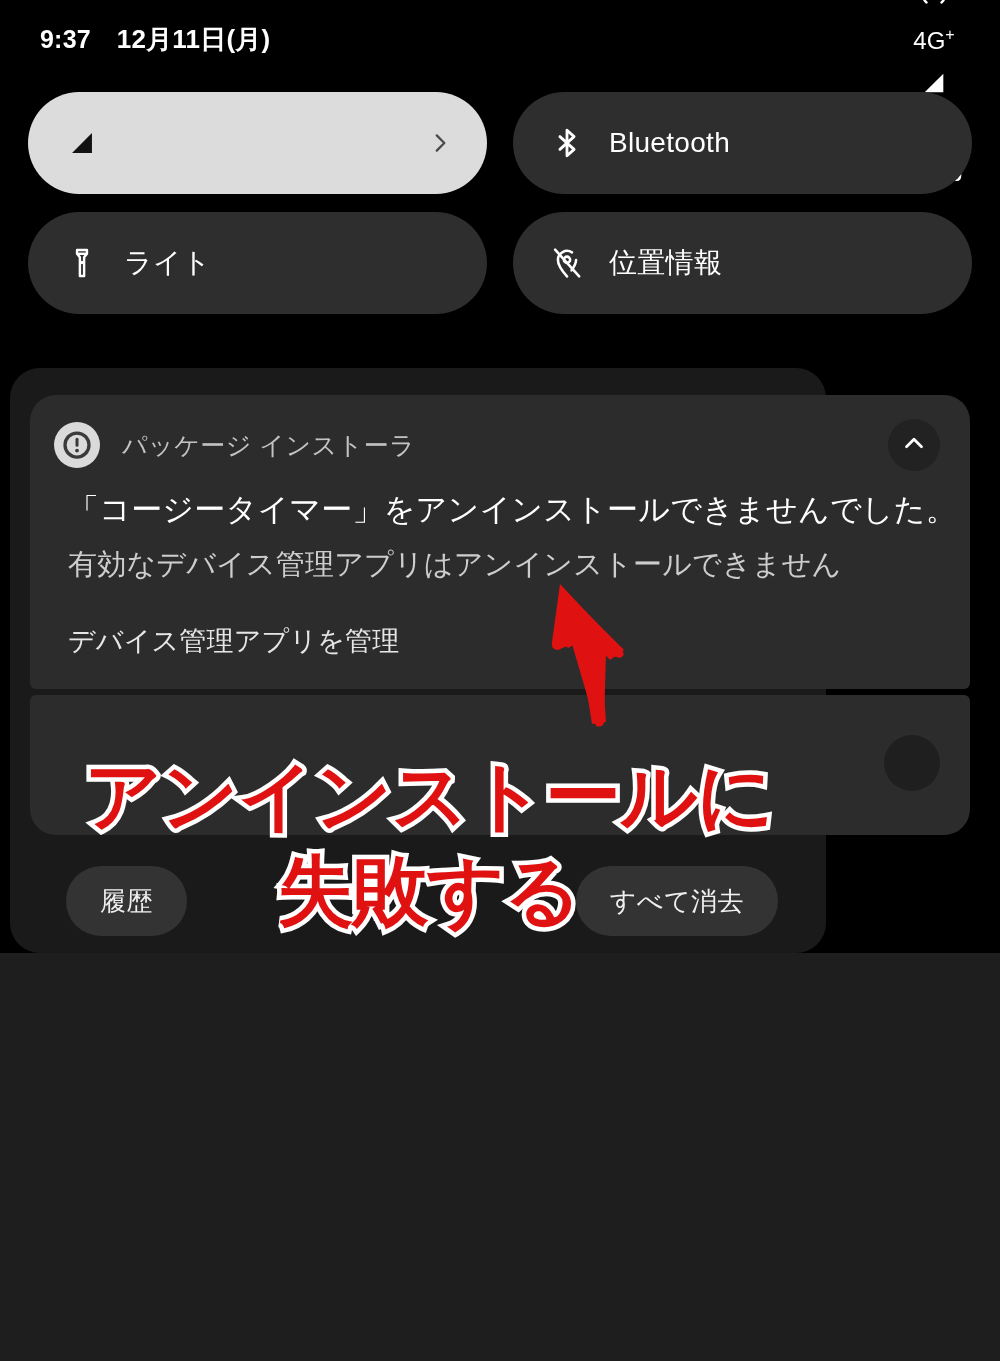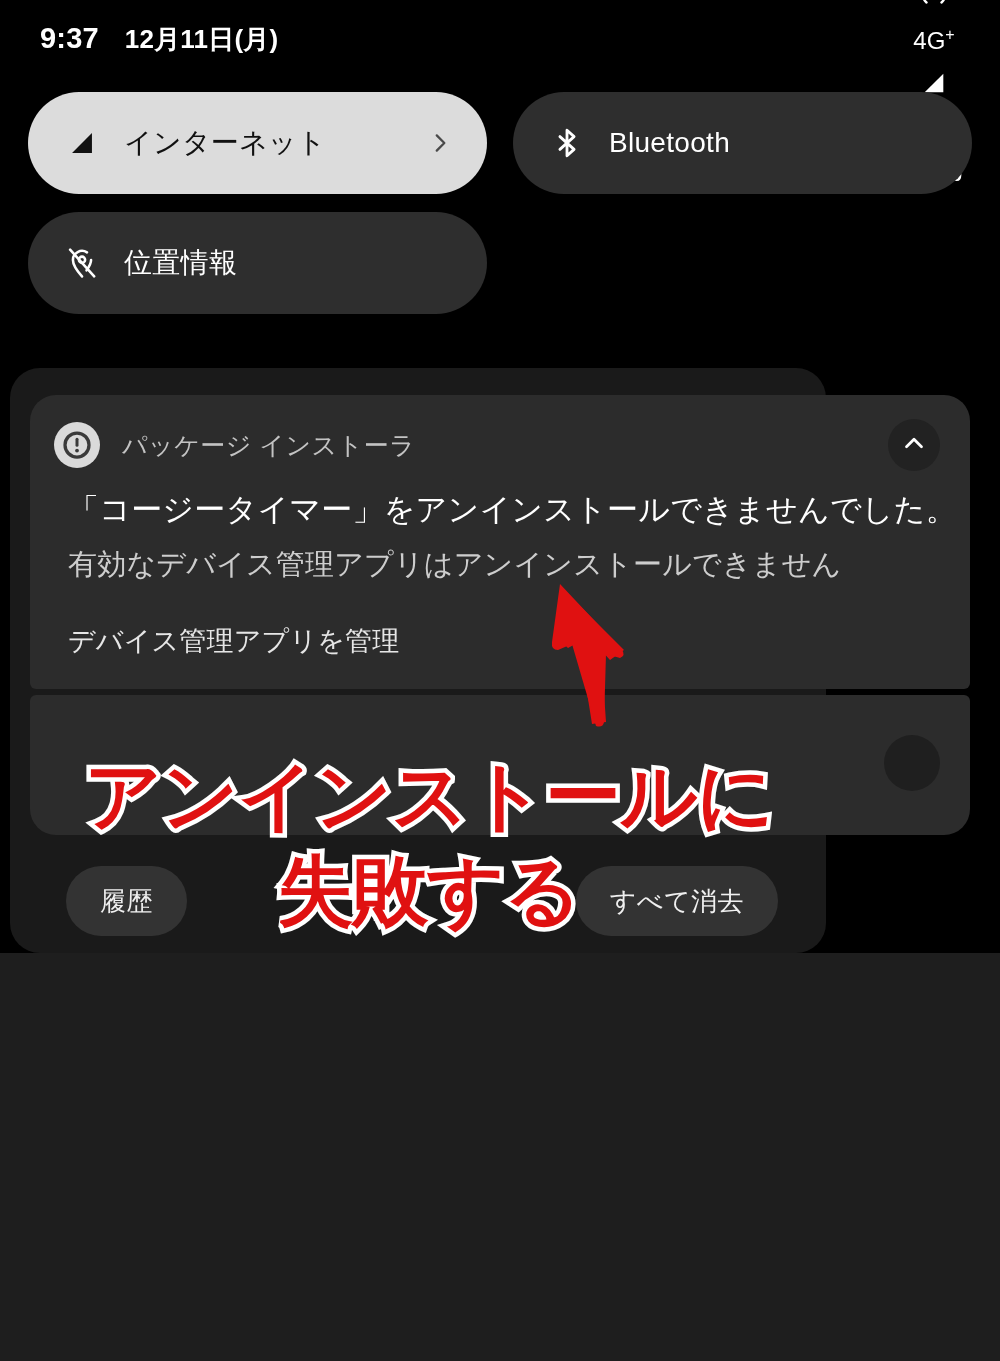--- a/index.html
+++ b/index.html
@@ -35,21 +35,21 @@
     padding: 0 38px 0 40px;
     box-sizing: border-box;
     color: #ffffff;
   }
   .sb-left {
     display: flex;
     align-items: baseline;
     gap: 26px;
   }
   .sb-time {
-    font-size: 29px;
+    font-size: 25px;
     font-weight: bold;
     letter-spacing: 0.2px;
   }
   .sb-date {
     font-size: 26px;
     font-weight: bold;
     letter-spacing: 0.2px;
   }
   .sb-right {
     display: flex;
@@ -341,37 +341,48 @@
   </div>
 
   <div id="qs-grid">
 
     <div class="tile tile-active">
       <span class="tile-icon">
         <svg width="34" height="34" viewBox="0 0 24 24">
           <path fill="#111111" d="M19 5 L19 19 L5 19 Z"></path>
         </svg>
       </span>
-      <span class="tile-label">インターネット</span>
       <span class="tile-chevron">
         <svg width="26" height="26" viewBox="0 0 24 24">
           <path fill="none" stroke="#4a4a4a" stroke-width="2.1" stroke-linecap="round" stroke-linejoin="round" d="M9 5 l7 7 l-7 7"></path>
         </svg>
       </span>
     </div>
 
     <div class="tile tile-inactive">
       <span class="tile-icon">
         <svg width="34" height="34" viewBox="0 0 24 24">
           <path fill="none" stroke="#ffffff" stroke-width="2" stroke-linejoin="round" stroke-linecap="round" d="M7 7.5 L17 16.5 L12 21 V3 L17 7.5 L7 16.5"></path>
         </svg>
       </span>
       <span class="tile-label">Bluetooth</span>
     </div>
 
+    <div class="tile tile-inactive">
+      <span class="tile-icon">
+        <svg width="34" height="34" viewBox="0 0 24 24">
+          <g fill="none" stroke="#ffffff" stroke-width="1.7" stroke-linejoin="round">
+            <path d="M8.5 2.8 h7 v2.6 l-2 2.6 v13.2 h-3 V8 l-2 -2.6 z"></path>
+            <path d="M8.7 5.5 h6.6"></path>
+            <circle cx="12" cy="11.6" r="1.2" fill="#ffffff" stroke="none"></circle>
+          </g>
+        </svg>
+      </span>
+      <span class="tile-label">ライト</span>
+    </div>
 
     <div class="tile tile-inactive">
       <span class="tile-icon">
         <svg width="34" height="34" viewBox="0 0 24 24">
           <g fill="none" stroke="#ffffff" stroke-width="1.8" stroke-linejoin="round" stroke-linecap="round">
             <path d="M12 21.5 C12 21.5 5.6 14.3 5.6 9.9 a6.4 6.4 0 0 1 9.9 -5.4"></path>
             <path d="M18.4 9.9 c0 2.2 -1.6 5.1 -3.2 7.3"></path>
             <circle cx="12" cy="9.7" r="2.2"></circle>
             <path d="M3.6 2.6 L20.6 21.4"></path>
           </g>

